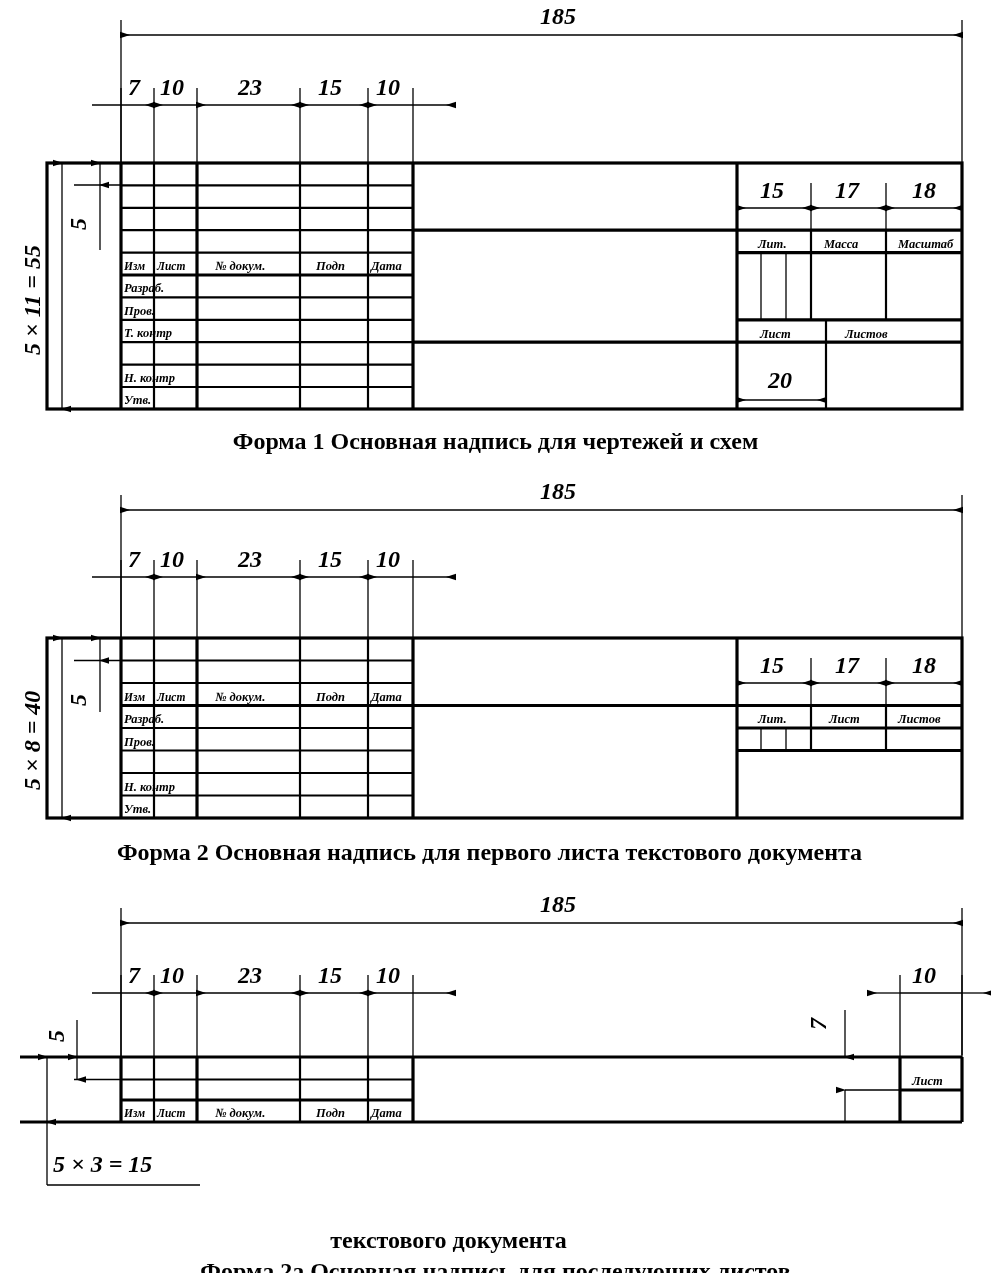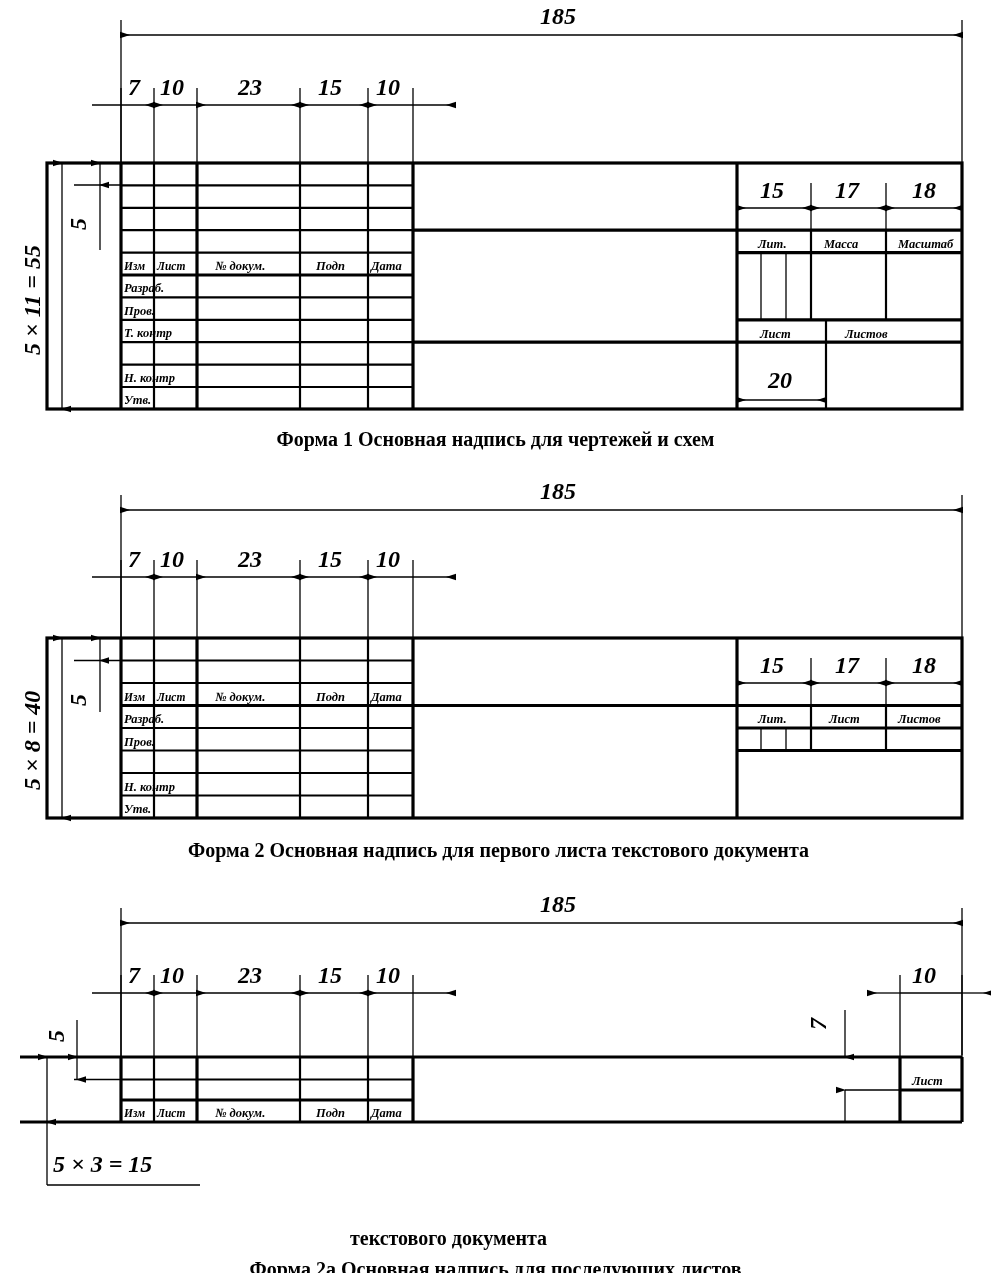--- a/index.html
+++ b/index.html
@@ -1,21 +1,21 @@
 <!DOCTYPE html>
 <html><head>
 <meta charset="utf-8">
 <style>
   html,body{margin:0;padding:0;background:#fff;}
   body{width:991px;height:1273px;position:relative;
        font-family:"Liberation Serif",serif;color:#000;}
   .stage{position:absolute;left:0;top:0;width:991px;height:1228px;}
   svg{display:block;}
   .caption{position:absolute;text-align:center;font-family:"Liberation Serif",serif;
-           font-size:20px;font-weight:bold;color:#000;white-space:nowrap;}
+           font-size:24px;font-weight:bold;color:#000;white-space:nowrap;}
 </style>
 </head>
 <body>
 
 <div class="stage">
 <svg width="991" height="1273" viewBox="0 0 991 1273">
   <defs>
     <marker id="ah" markerWidth="10" markerHeight="8" refX="9" refY="4" orient="auto" markerUnits="userSpaceOnUse">
       <path d="M0,4 L10,0.8 L10,7.2 Z" fill="#000"></path>
     </marker>
@@ -366,16 +366,16 @@
       <text class="celltxt" x="215" y="1117">№ докум.</text>
       <text class="celltxt" x="316" y="1117">Подп</text>
       <text class="celltxt" x="371" y="1117">Дата</text>
     </g>
   </g>
 </svg>
 </div>
 
 <div class="caption" style="left:0;top:428px;width:991px;">Форма 1  Основная надпись для чертежей и схем</div>
 
-<div class="caption" style="left:9px;top:839px;width:979px;">Форма 2  Основная надпись для первого листа текстового документа</div>
+<div class="caption" style="left:0;top:839px;width:979px;">Форма 2  Основная надпись для первого листа текстового документа</div>
 
 <div class="caption" style="left:0;top:1258px;width:991px;">Форма 2а  Основная надпись для последующих листов</div>
 <div class="caption" style="left:0;top:1227px;width:897px;">текстового документа</div>
 
 </body></html>

